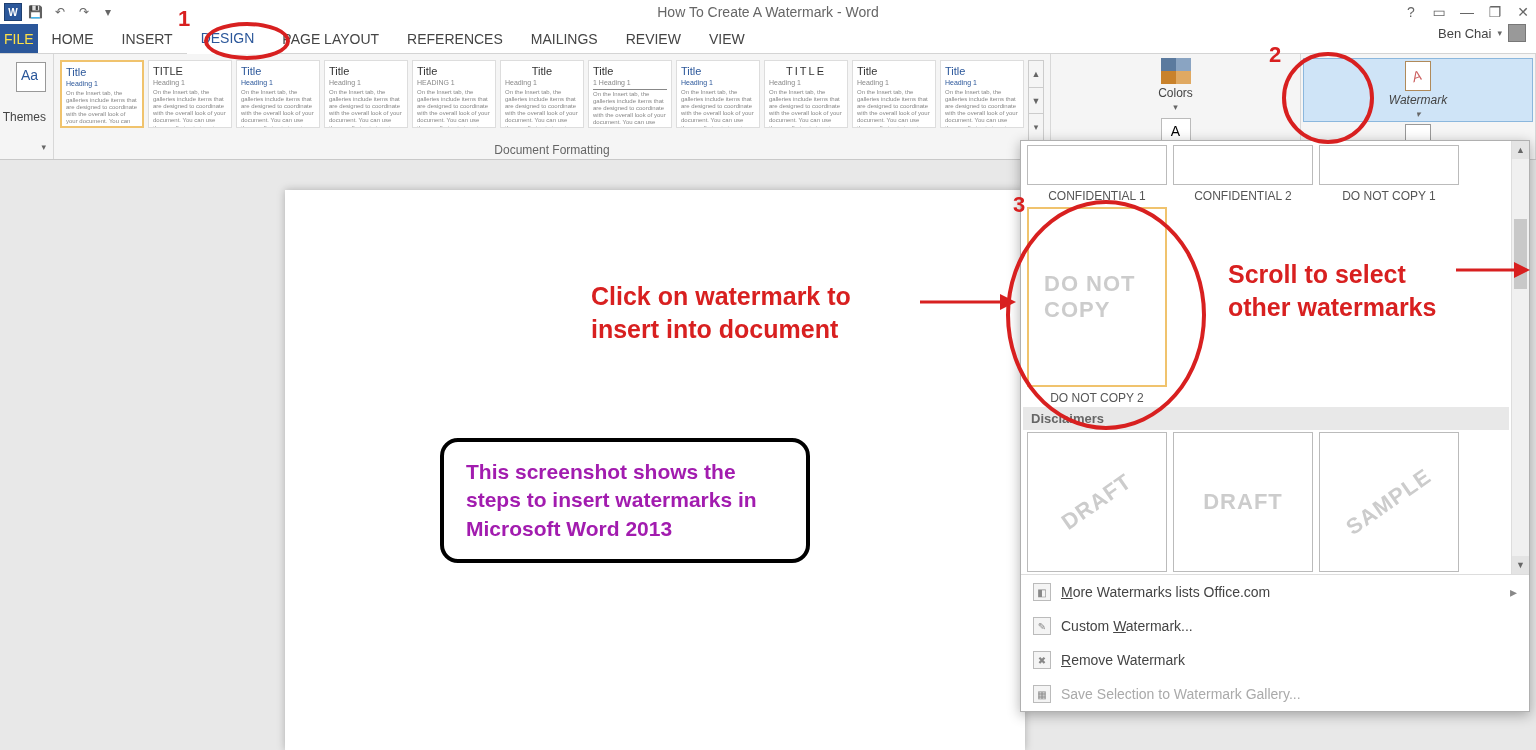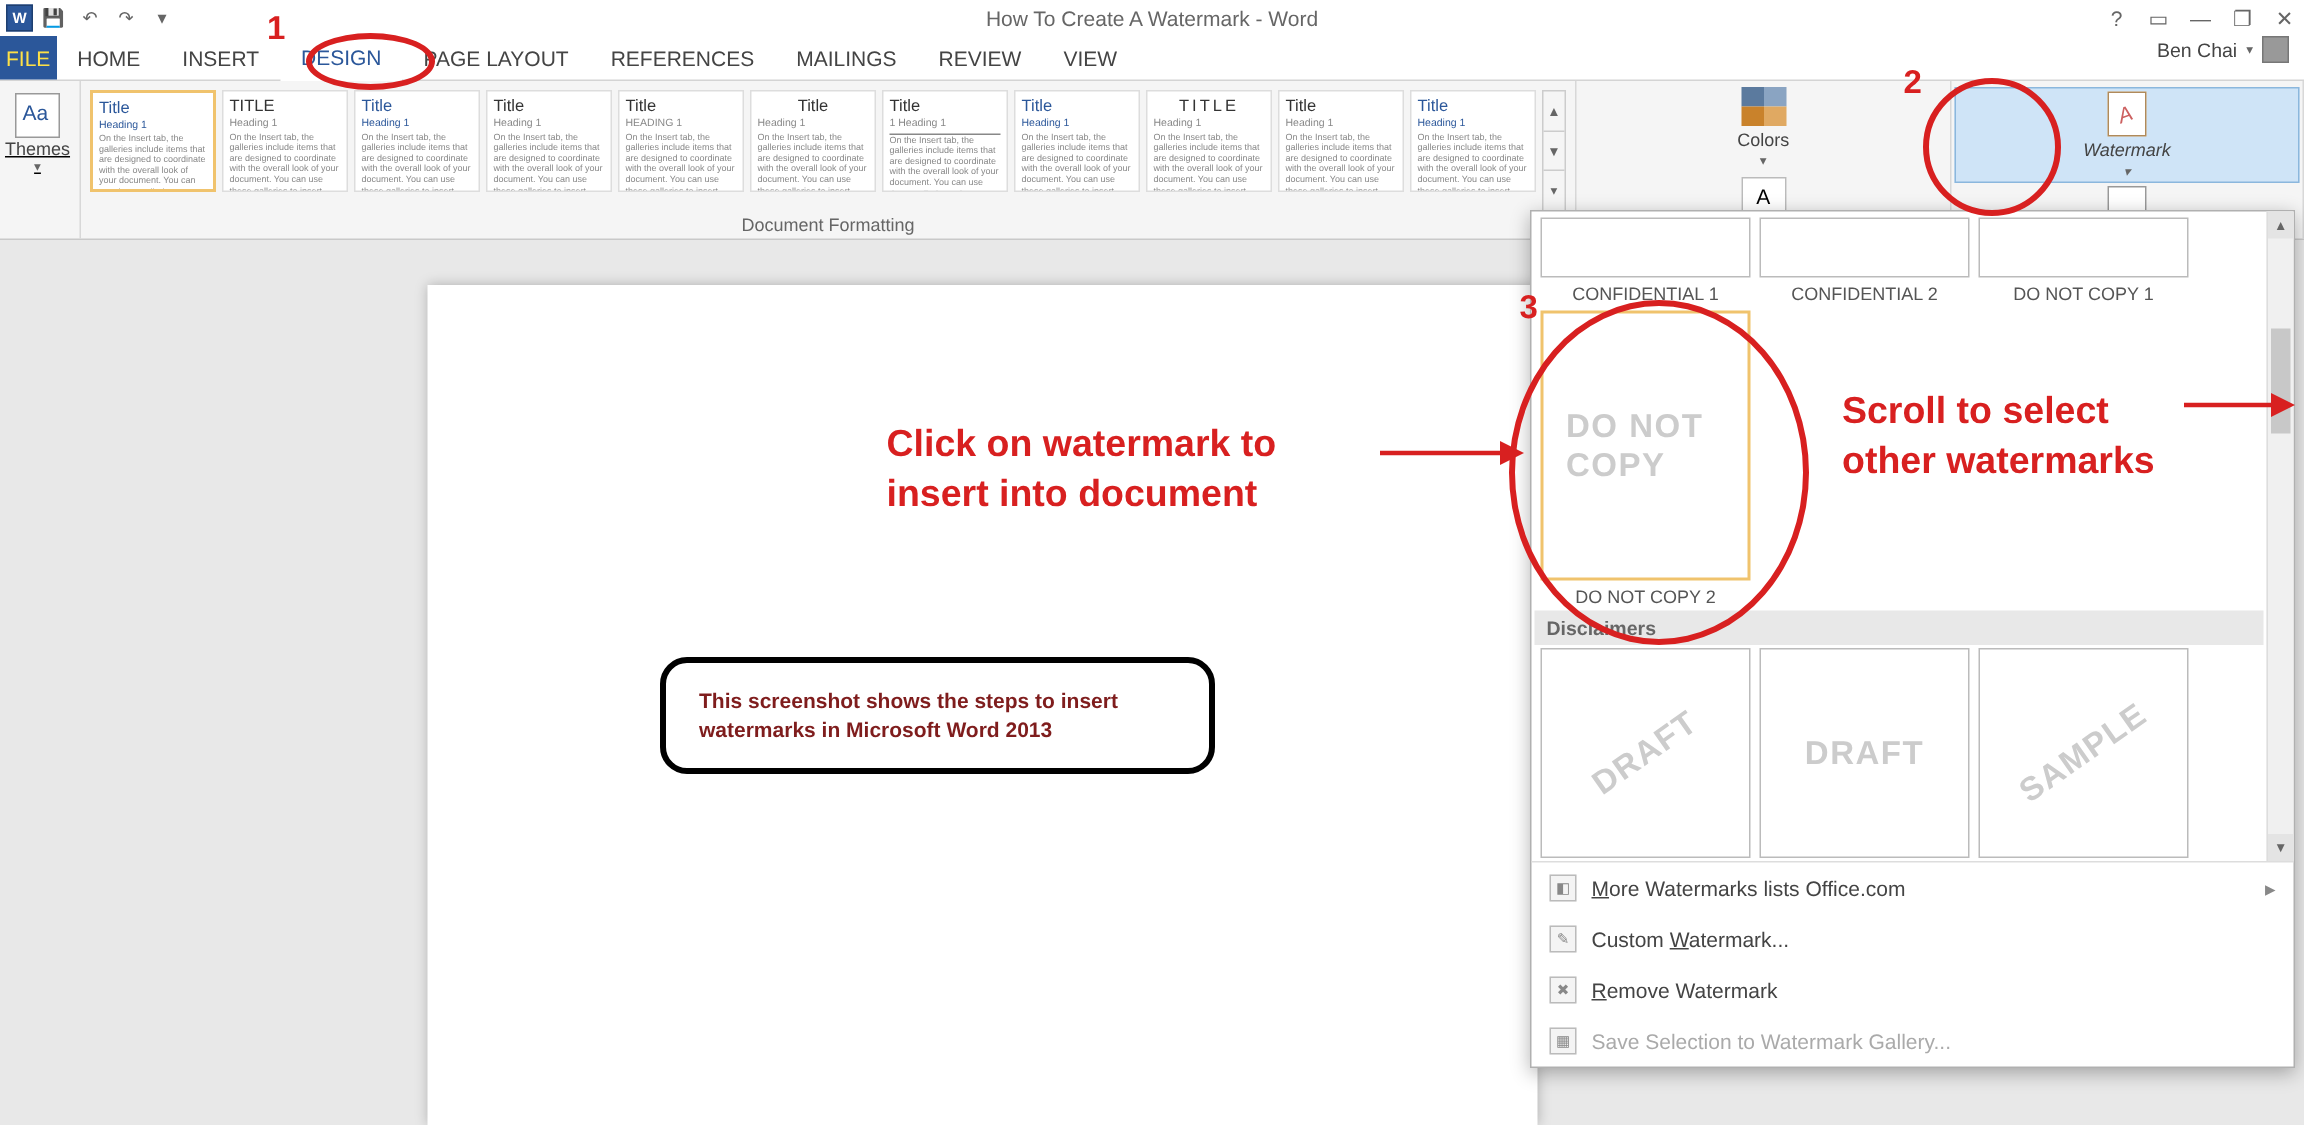--- a/index.html
+++ b/index.html
@@ -19,21 +19,21 @@
   .tab { padding: 0 14px; display:flex; align-items:center; font-size:14px; color:#444; cursor:pointer;}
   .tab.file { background:#2b579a; color:#fde047; padding:0 4px; font-size:14px;}
   .tab.active { color:#2b579a; border-bottom:2px solid #fff; margin-bottom:-1px;}
   .user-area { position:absolute; right:10px; display:flex; align-items:center; gap:6px; font-size:13px; color:#444;}
   .avatar { width:18px; height:18px; background:#999; border:1px solid #777;}
 
   
   .ribbon { height: 106px; background:#f5f5f5; border-bottom:1px solid #c9c9c9; display:flex; position:relative;}
   .group { border-right:1px solid #d8d8d8; display:flex; flex-direction:column; }
   .group-label { text-align:center; font-size:12px; color:#666; padding:2px 0;}
-  .themes-btn { width:50px; display:flex; flex-direction:column; align-items:center; justify-content:center; gap:0; padding:8px 4px;text-decoration:underline;}
+  .themes-btn { width:50px; display:flex; flex-direction:column; align-items:flex-end; justify-content:center; gap:18px; padding:8px 4px;}
   .themes-icon { width:30px; height:30px; border:1px solid #999; position:relative; background:#fff;}
   .themes-icon::after{content:"Aa"; font-size:14px; color:#2b579a; position:absolute; left:4px; top:4px;}
   .small-label{font-size:12px; color:#444;}
   .drop-caret{font-size:9px; color:#666;}
 
   .df-gallery { flex:1; display:flex; flex-direction:column;}
   .df-row { flex:1; display:flex; gap:4px; padding:6px 6px 0 6px; overflow:hidden;}
   .style-tile { width:84px; height:68px; background:#fff; border:1px solid #ddd; padding:4px; overflow:hidden; font-size:6px; color:#888; line-height:1.2;}
   .style-tile.selected{border:2px solid #f0c36d;}
   .style-tile .t-title{font-size:11px; color:#333; margin-bottom:1px;}
@@ -91,21 +91,21 @@
   .wm-menu-item .u{text-decoration:underline;}
   .mi-icon{width:18px;height:18px;border:1px solid #bbb;background:#f4f4f4;font-size:10px;display:flex;align-items:center;justify-content:center;color:#888;}
 
   
   .anno{position:absolute; z-index:200; pointer-events:none; font-family:Verdana, sans-serif;}
   .anno-num{color:#d82020; font-weight:bold; font-size:22px;}
   .anno-circle{border:4px solid #d82020; border-radius:50%; position:absolute;}
   .anno-text{color:#d82020; font-weight:bold; font-size:25px; line-height:1.3;}
   .anno-arrow{stroke:#d82020; stroke-width:3; fill:none;}
   .anno-arrowhead{fill:#d82020;}
-  .black-box{position:absolute; background:#fff; border:4px solid #000; border-radius:18px; padding:16px 22px; font-size:14px; font-weight:bold; color:#7f1d1d; font-family:Verdana,sans-serif; line-height:1.35; z-index:180;}
+  .black-box{position:absolute; background:#fff; border:4px solid #000; border-radius:18px; padding:16px 22px; font-size:21px; font-weight:bold; color:#a21caf; font-family:Verdana,sans-serif; line-height:1.35; z-index:180;}
 </style>
 </head>
 <body>
 
 <div class="title-bar">
   <div class="left">
     <div class="app-icon">W</div>
     <div class="qat-btn">💾</div>
     <div class="qat-btn">↶</div>
     <div class="qat-btn">↷</div>

